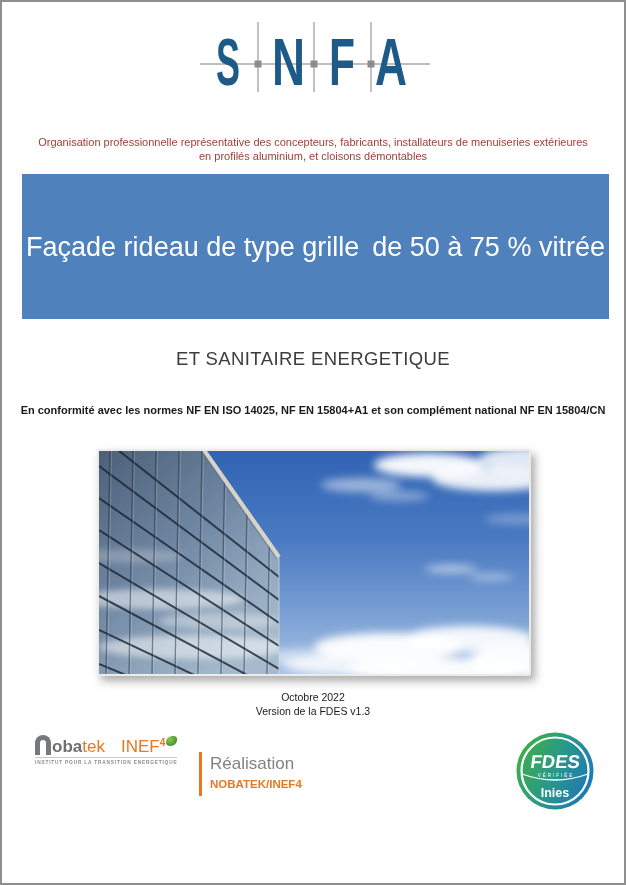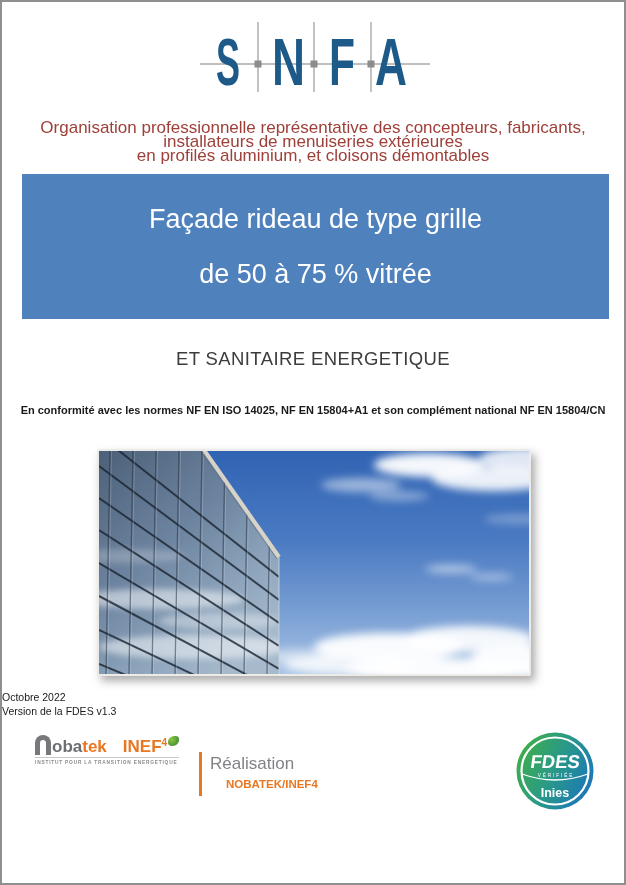--- a/index.html
+++ b/index.html
@@ -14,28 +14,28 @@
   
   .snfa-svg{position:absolute;left:193px;top:8px;width:240px;height:90px;}
   .snfa-line{stroke:var(--c-grid-gray,#a9a9a9);stroke-width:1.4;}
   .snfa-square{fill:var(--c-square-gray,#8c8c8c);}
   .snfa-letter{
     fill:var(--c-snfa-blue,#1d5a88);font-family:"Liberation Sans",sans-serif;
     font-weight:bold;font-size:66px;
   }
   
   .org-text{
-    position:absolute;left:0;top:119px;width:100%;text-align:center;
-    color:var(--c-org-red,#9e4039);font-size:17px;line-height:14px;font-weight:normal;
+    position:absolute;left:0;top:133px;width:100%;text-align:center;
+    color:var(--c-org-red,#9e4039);font-size:11px;line-height:14px;font-weight:normal;
   }
   
   .banner{
     position:absolute;left:20px;top:172px;width:587px;height:145px;
     background:var(--c-banner-blue,#4f81bd);box-sizing:border-box;
-    display:flex;flex-direction:column;justify-content:center;align-items:center;gap:13px;
+    display:flex;justify-content:center;align-items:center;gap:13px;
   }
   .banner div{color:#fff;font-size:27px;line-height:42px;}
   
   .main-title{
     position:absolute;left:0;top:344px;width:100%;text-align:center;
     color:var(--c-title-gray,#3c3c3c);font-size:18.5px;line-height:25px;letter-spacing:.4px;
   }
   .conformity{
     position:absolute;left:0;top:402px;width:100%;text-align:center;
     color:var(--c-text-black,#1a1a1a);font-size:11px;font-weight:bold;
@@ -43,50 +43,50 @@
   
   .photo-frame{
     position:absolute;left:95px;top:447px;width:430px;height:223px;
     border:2px solid #ecebe7;border-radius:2px;
     box-shadow:4px 5px 8px rgba(90,90,90,.5);
     overflow:hidden;background:#6f9bd0;
   }
   .photo-frame svg{display:block;}
   
   .version-block{
-    position:absolute;left:0;top:689px;width:100%;
+    position:absolute;left:0;top:689px;width:100%;text-align:center;
     color:var(--c-text-black,#1a1a1a);font-size:10.5px;line-height:13.5px;
   }
   
   .nobatek{position:absolute;left:33px;top:727px;}
   .nobatek-row{display:flex;align-items:flex-end;height:26px;}
   .n-glyph{
     display:inline-block;width:16px;height:20px;box-sizing:border-box;
     border:5px solid #77787b;border-bottom:none;border-radius:9px 9px 0 0;margin-right:1px;
   }
   .nb-gray{color:var(--c-nobatek-gray,#6d6e71);font-weight:bold;font-size:17px;line-height:17px;}
-  .nb-orange{color:var(--c-nobatek-orange,#e87722);font-weight:bold;font-size:17px;line-height:17px;}
+  .nb-orange{color:var(--c-nobatek-orange,#e87722);font-weight:normal;font-size:17px;line-height:17px;}
   .nb-inef{margin-left:16px;}
   .nb-sup{font-size:10px;line-height:10px;position:relative;top:-7px;color:var(--c-nobatek-orange,#e87722);font-weight:bold;}
   .leaf{
     display:inline-block;width:11px;height:10px;margin-left:1px;margin-bottom:9px;
     background:radial-gradient(circle at 35% 35%, #8dc63f, #2e7d32);
     border-radius:65% 35% 60% 40%;
   }
   .nb-tagline{
     margin-top:2px;color:#8a8b8e;font-size:4.8px;letter-spacing:.8px;white-space:nowrap;
     border-top:1px solid #c9c9c9;padding-top:1.5px;font-weight:bold;
   }
   .footer-divider{
     position:absolute;left:197px;top:750px;width:3px;height:44px;
     background:var(--c-nobatek-orange,#e87722);
   }
   .realisation{position:absolute;left:208px;top:752px;}
   .realisation-label{color:var(--c-realisation-gray,#808285);font-size:17px;}
-  .realisation-value{color:var(--c-nobatek-orange,#e87722);font-size:11.5px;font-weight:bold;margin-top:4px;margin-left:16px;}
+  .realisation-value{color:var(--c-nobatek-orange,#e87722);font-size:11.5px;font-weight:bold;margin-top:4px;}
   
   .fdes-svg{position:absolute;left:513px;top:729px;width:80px;height:80px;}
   .fdes-title{fill:#fff;font-weight:bold;font-size:18.5px;font-family:"Liberation Sans",sans-serif;}
   .fdes-sub{fill:#fff;font-size:4.7px;letter-spacing:1.9px;font-family:"Liberation Sans",sans-serif;}
   .fdes-brand{fill:#fff;font-weight:bold;font-size:12.5px;font-family:"Liberation Sans",sans-serif;}
 </style>
 </head>
 <body>
 
 <div class="page">

